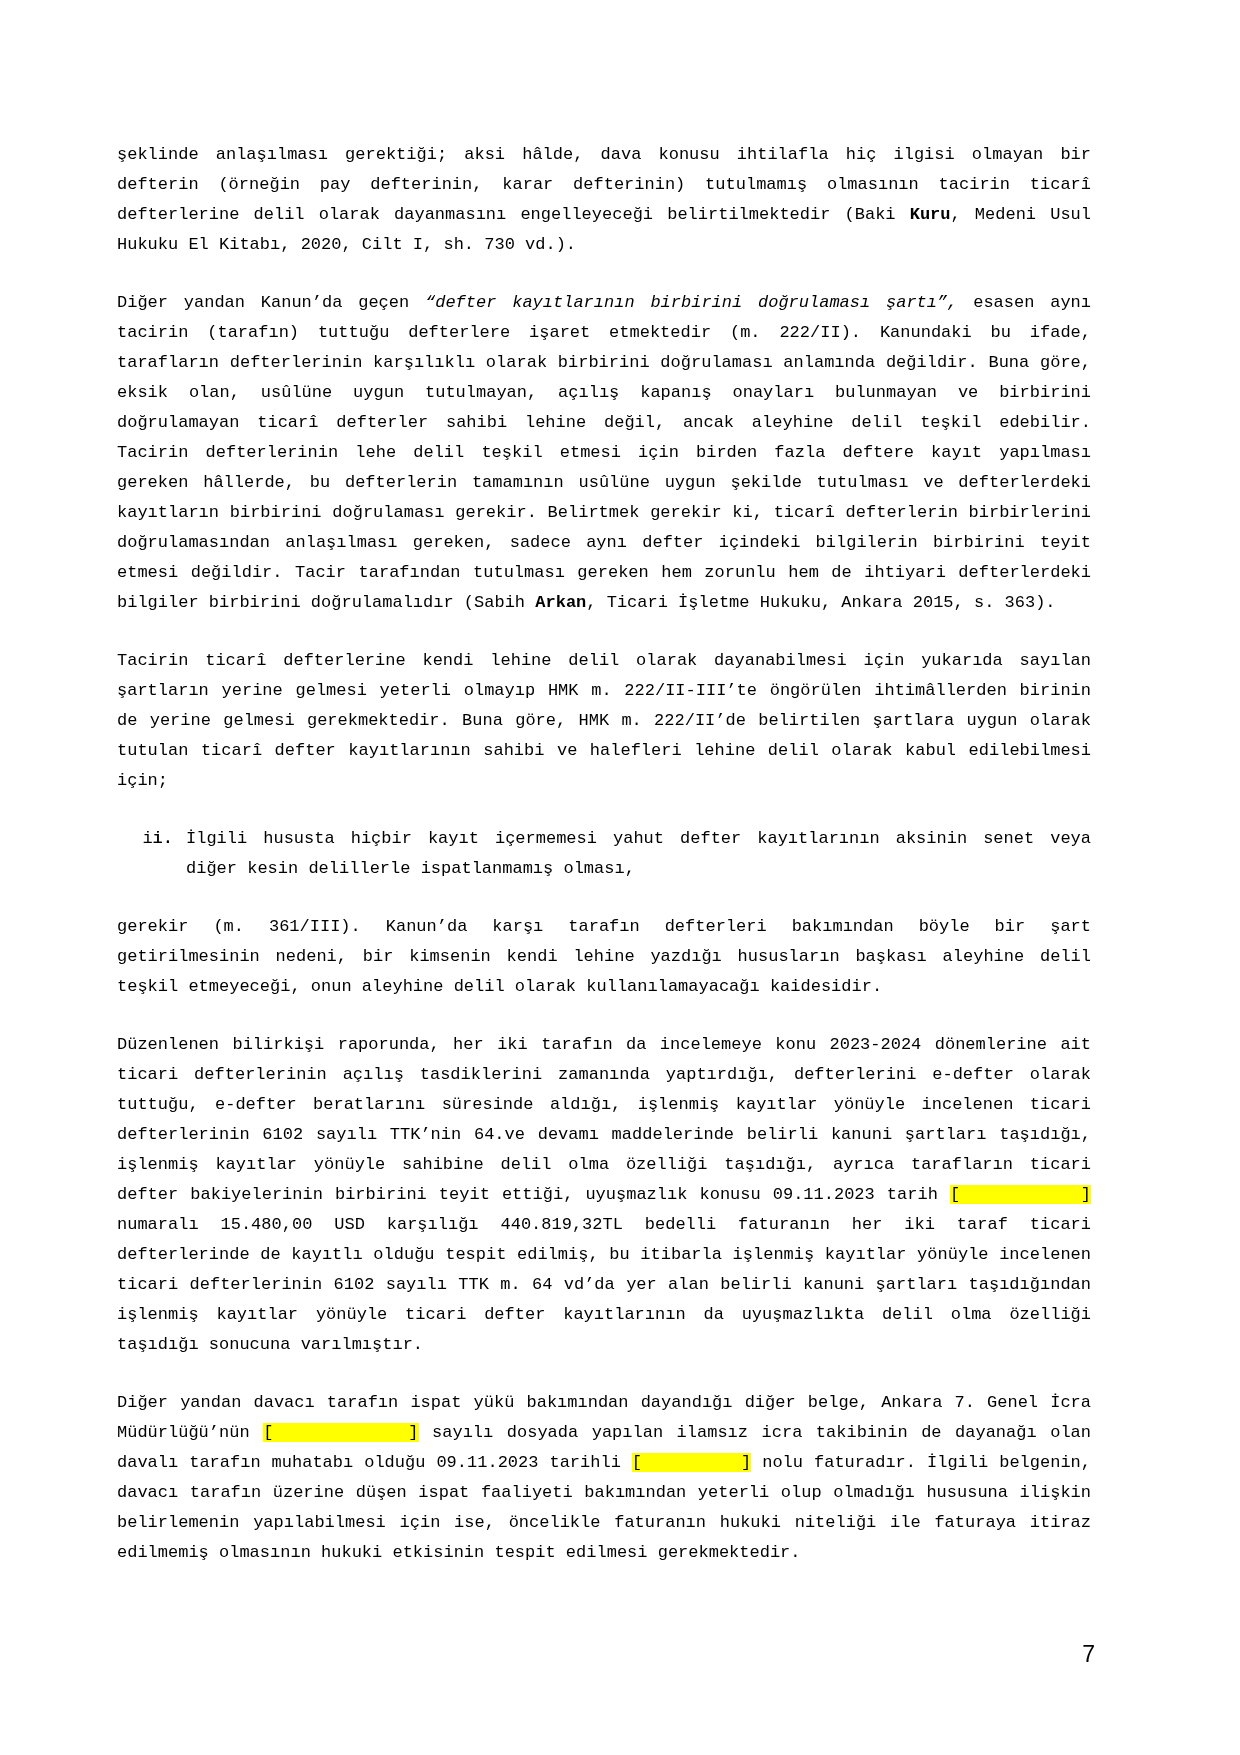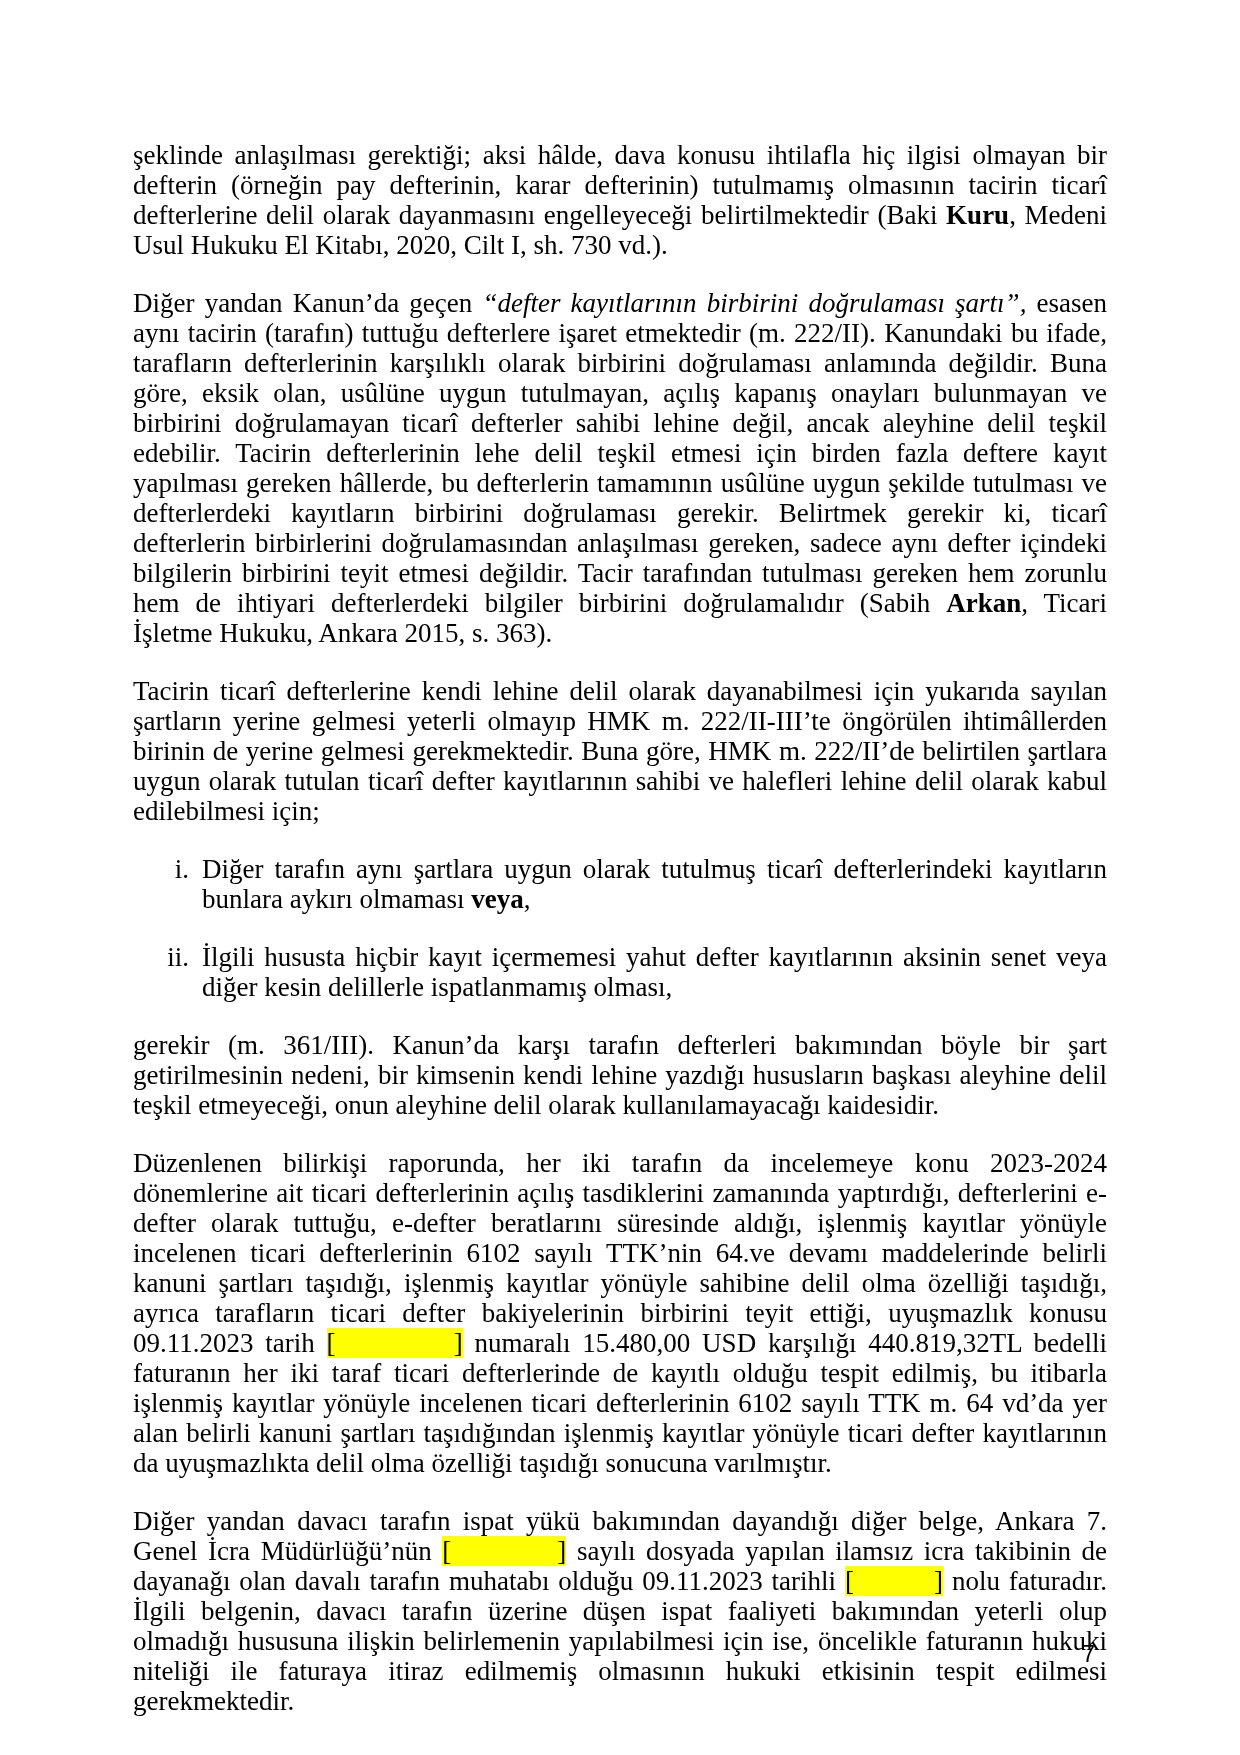--- a/index.html
+++ b/index.html
@@ -11,25 +11,26 @@
     position: relative;
     width: 1240px;
     height: 1755px;
     background: #ffffff;
     overflow: hidden;
     font-family: "Liberation Serif", "DejaVu Serif", serif;
     color: #000000;
   }
   .content {
     position: absolute;
-    left: 133px;
+    left: 117px;
     top: 140px;
     width: 974px;
-    font-size: 27px;
+    font-size: 17px;
     line-height: 30px;
+    font-family: Liberation Mono, monospace;
   }
   .para {
     margin: 0 0 28px 0;
     text-align: justify;
   }
   .li {
     position: relative;
     margin: 0 0 28px 0;
     padding-left: 69px;
     text-align: justify;
@@ -55,21 +56,21 @@
   }
 </style>
 </head>
 <body>
 
 <div class="page">
   <div class="content">
       <div class="para"><span>şeklinde anlaşılması gerektiği; aksi hâlde, dava konusu ihtilafla hiç ilgisi olmayan bir defterin (örneğin pay defterinin, karar defterinin) tutulmamış olmasının tacirin ticarî defterlerine delil olarak dayanmasını engelleyeceği belirtilmektedir (Baki </span><span class="b">Kuru</span><span>, Medeni Usul Hukuku El Kitabı, 2020, Cilt I, sh. 730 vd.).</span></div>
       <div class="para"><span>Diğer yandan Kanun’da geçen </span><span class="i">“defter kayıtlarının birbirini doğrulaması şartı”,</span><span> esasen aynı tacirin (tarafın) tuttuğu defterlere işaret etmektedir (m. 222/II). Kanundaki bu ifade, tarafların defterlerinin karşılıklı olarak birbirini doğrulaması anlamında değildir. Buna göre, eksik olan, usûlüne uygun tutulmayan, açılış kapanış onayları bulunmayan ve birbirini doğrulamayan ticarî defterler sahibi lehine değil, ancak aleyhine delil teşkil edebilir. Tacirin defterlerinin lehe delil teşkil etmesi için birden fazla deftere kayıt yapılması gereken hâllerde, bu defterlerin tamamının usûlüne uygun şekilde tutulması ve defterlerdeki kayıtların birbirini doğrulaması gerekir. Belirtmek gerekir ki, ticarî defterlerin birbirlerini doğrulamasından anlaşılması gereken, sadece aynı defter içindeki bilgilerin birbirini teyit etmesi değildir. Tacir tarafından tutulması gereken hem zorunlu hem de ihtiyari defterlerdeki bilgiler birbirini doğrulamalıdır (Sabih </span><span class="b">Arkan</span><span>, Ticari İşletme Hukuku, Ankara 2015, s. 363).</span></div>
       <div class="para"><span>Tacirin ticarî defterlerine kendi lehine delil olarak dayanabilmesi için yukarıda sayılan şartların yerine gelmesi yeterli olmayıp HMK m. 222/II-III’te öngörülen ihtimâllerden birinin de yerine gelmesi gerekmektedir. Buna göre, HMK m. 222/II’de belirtilen şartlara uygun olarak tutulan ticarî defter kayıtlarının sahibi ve halefleri lehine delil olarak kabul edilebilmesi için;</span></div>
-      <div class="li"><span class="marker">i.</span><span><span>Diğer tarafın aynı şartlara uygun olarak tutulmuş ticarî defterlerindeki kayıtların bunlara aykırı olmaması </span><span class="b">veya</span><span>,</span></span></div>
+      <div class="li"><span class="marker">i.</span></div>
       <div class="li"><span class="marker">ii.</span><span><span>İlgili hususta hiçbir kayıt içermemesi yahut defter kayıtlarının aksinin senet veya diğer kesin delillerle ispatlanmamış olması,</span></span></div>
       <div class="para"><span>gerekir (m. 361/III). Kanun’da karşı tarafın defterleri bakımından böyle bir şart getirilmesinin nedeni, bir kimsenin kendi lehine yazdığı hususların başkası aleyhine delil teşkil etmeyeceği, onun aleyhine delil olarak kullanılamayacağı kaidesidir.</span></div>
       <div class="para"><span>Düzenlenen bilirkişi raporunda, her iki tarafın da incelemeye konu 2023-2024 dönemlerine ait ticari defterlerinin açılış tasdiklerini zamanında yaptırdığı, defterlerini e-defter olarak tuttuğu, e-defter beratlarını süresinde aldığı, işlenmiş kayıtlar yönüyle incelenen ticari defterlerinin 6102 sayılı TTK’nin 64.ve devamı maddelerinde belirli kanuni şartları taşıdığı, işlenmiş kayıtlar yönüyle sahibine delil olma özelliği taşıdığı, ayrıca tarafların ticari defter bakiyelerinin birbirini teyit ettiği, uyuşmazlık konusu 09.11.2023 tarih </span><span class="hl" style="background-color: rgb(255, 255, 0);">[&nbsp;&nbsp;&nbsp;&nbsp;&nbsp;&nbsp;&nbsp;&nbsp;&nbsp;&nbsp;]</span><span> numaralı 15.480,00 USD karşılığı 440.819,32TL bedelli faturanın her iki taraf ticari defterlerinde de kayıtlı olduğu tespit edilmiş, bu itibarla işlenmiş kayıtlar yönüyle incelenen ticari defterlerinin 6102 sayılı TTK m. 64 vd’da yer alan belirli kanuni şartları taşıdığından işlenmiş kayıtlar yönüyle ticari defter kayıtlarının da uyuşmazlıkta delil olma özelliği taşıdığı sonucuna varılmıştır.</span></div>
       <div class="para"><span>Diğer yandan davacı tarafın ispat yükü bakımından dayandığı diğer belge, Ankara 7. Genel İcra Müdürlüğü’nün </span><span class="hl" style="background-color: rgb(255, 255, 0);">[&nbsp;&nbsp;&nbsp;&nbsp;&nbsp;&nbsp;&nbsp;&nbsp;&nbsp;&nbsp;]</span><span> sayılı dosyada yapılan ilamsız icra takibinin de dayanağı olan davalı tarafın muhatabı olduğu 09.11.2023 tarihli </span><span class="hl" style="background-color: rgb(255, 255, 0);">[&nbsp;&nbsp;&nbsp;&nbsp;&nbsp;&nbsp;&nbsp;&nbsp;&nbsp;]</span><span> nolu faturadır. İlgili belgenin, davacı tarafın üzerine düşen ispat faaliyeti bakımından yeterli olup olmadığı hususuna ilişkin belirlemenin yapılabilmesi için ise, öncelikle faturanın hukuki niteliği ile faturaya itiraz edilmemiş olmasının hukuki etkisinin tespit edilmesi gerekmektedir.</span></div>
     </div>
   <div class="footer">
     <span>7</span>
   </div>
 </div>
 

